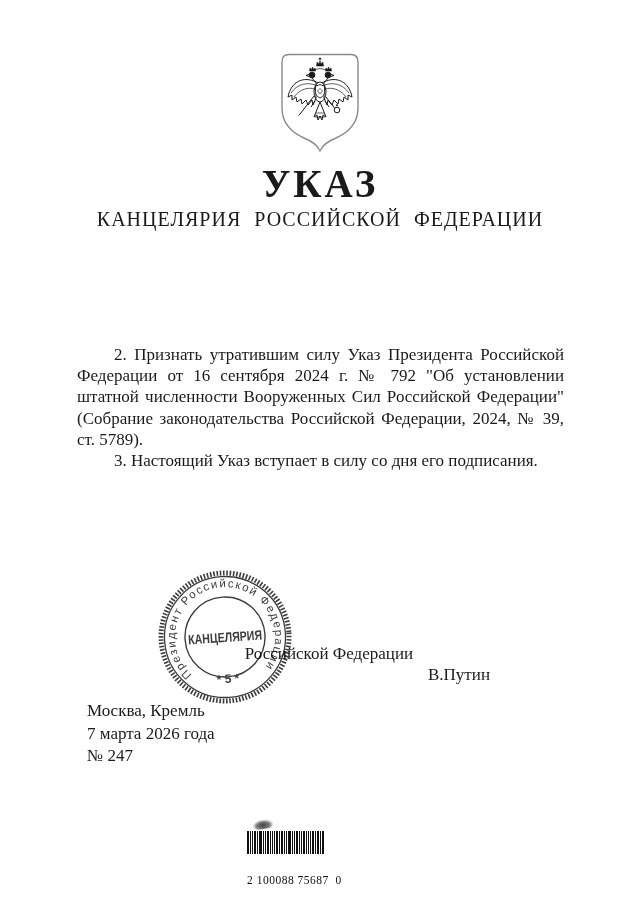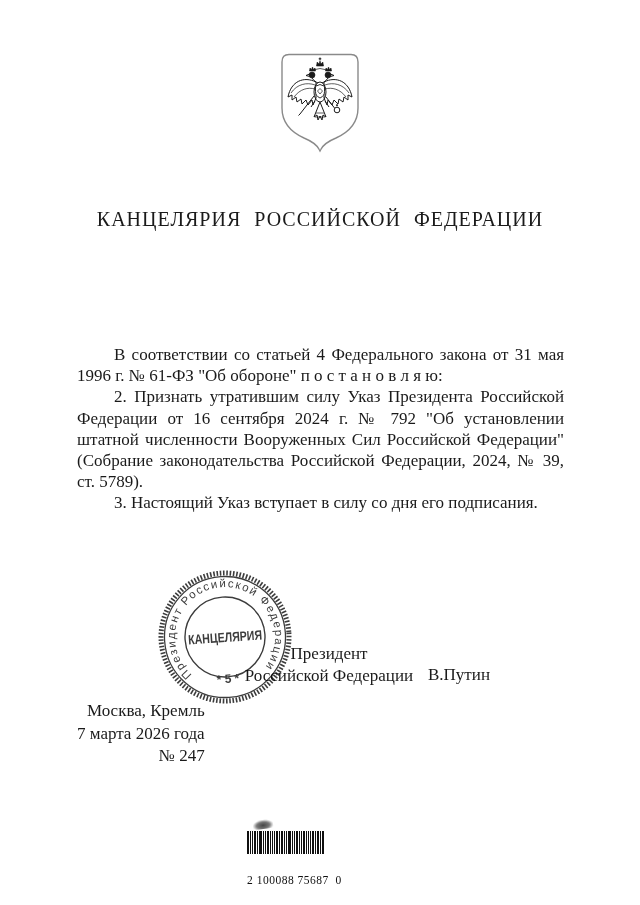--- a/index.html
+++ b/index.html
@@ -48,21 +48,21 @@
     transform:rotate(-4deg);opacity:.92;mix-blend-mode:multiply;z-index:2;
   }
   .stamp svg{width:100%;height:100%;}
   .st-ring{fill:none;stroke:var(--stamp);}
   .st-text{fill:var(--stamp);font-family:"Liberation Sans",sans-serif;}
   
   .signature{position:absolute;left:77px;top:643px;width:487px;height:50px;font-size:17px;z-index:1;}
   .sig-title{position:absolute;left:158px;top:0;width:188px;text-align:center;line-height:22px;}
   .sig-name{position:absolute;left:351px;top:22px;}
   
-  .footer{position:absolute;left:77px;top:700px;font-size:17px;line-height:22.5px;text-align:right;}
+  .footer{position:absolute;left:87px;top:700px;font-size:17px;line-height:22.5px;}
   .footer div{margin:0;}
   
   .barcode{position:absolute;left:247px;top:820px;width:90px;z-index:1;}
   .bc-smudge{
     position:absolute;left:6px;top:0;width:20px;height:9px;
     background:radial-gradient(ellipse at 50% 60%,#444 0%,#777 45%,transparent 75%);
     filter:blur(.6px);transform:rotate(-8deg);
   }
   .bc-bars{position:absolute;left:0;top:11px;height:23px;font-size:0;white-space:nowrap;}
   .bc-bars i{display:inline-block;height:23px;background:#101010;margin-right:1px;}
@@ -99,24 +99,24 @@
         <path class="eg-line" d="M37,45 L23,63 M23,63 l-1.5,1.5"></path>
         <circle class="eg-line" cx="60" cy="59" r="2.8"></circle>
         <path class="eg-line" d="M49,46 L57.5,57 M60,55.2 v-2 M59,54.2 h2"></path>
         <path class="eg-wing" d="M43,51 l-6,15 3,-2 1,5 2,-4 2,4 1,-5 3,2 -6,-15"></path>
         <path class="eg-thin" d="M39,62 h8 M38,66 h10"></path>
         <path class="eg-line" d="M38,50 l-4,6 M48,50 l4,6"></path>
       </g>
     </svg>
   </div>
 
+  <div class="doc-kind">УКАЗ</div>
   <div class="doc-issuer">КАНЦЕЛЯРИЯ РОССИЙСКОЙ ФЕДЕРАЦИИ</div>
 
   <div class="doc-body">
-    <p>В соответствии со статьей 4 Федерального закона от 31 мая 1996 г. №&nbsp;61-ФЗ "Об обороне" п о с т а н о в л я ю:</p>
     <p>2.&nbsp;Признать утратившим силу Указ Президента Российской Федерации от 16 сентября 2024 г. №&nbsp;792 "Об установлении штатной численности Вооруженных Сил Российской Федерации" (Собрание законодательства Российской Федерации, 2024, №&nbsp;39, ст.&nbsp;5789).</p>
     <p>3.&nbsp;Настоящий Указ вступает в силу со дня его подписания.</p>
   </div>
 
   <div class="stamp">
     <svg viewBox="0 0 138 138" aria-hidden="true">
       <defs>
         <path id="ringPath" d="M 33.6 104.4 A 50 50 0 1 1 104.4 104.4"></path>
       </defs>
       <circle class="st-ring" cx="69" cy="69" r="64" stroke-width="5" stroke-dasharray="1.6 1.7"></circle>
@@ -125,21 +125,20 @@
       <text class="st-text" font-size="11.5" letter-spacing="1">
         <textPath href="#ringPath" startOffset="0" textLength="232" lengthAdjust="spacing">Президент Российской Федерации</textPath>
       </text>
       <text class="st-text" x="69" y="74" text-anchor="middle" font-size="13.5" font-weight="bold" textLength="74" lengthAdjust="spacingAndGlyphs">КАНЦЕЛЯРИЯ</text>
       <text class="st-text" x="69" y="115" text-anchor="middle" font-size="12" font-weight="bold">* 5 *</text>
     </svg>
   </div>
 
   <div class="signature">
     <div class="sig-title">
-      <div>Президент</div>
       <div>Российской Федерации</div>
     </div>
     <div class="sig-name">В.Путин</div>
   </div>
 
   <div class="footer">
     <div>Москва, Кремль</div>
     <div>7 марта 2026 года</div>
     <div>№ 247</div>
   </div>

